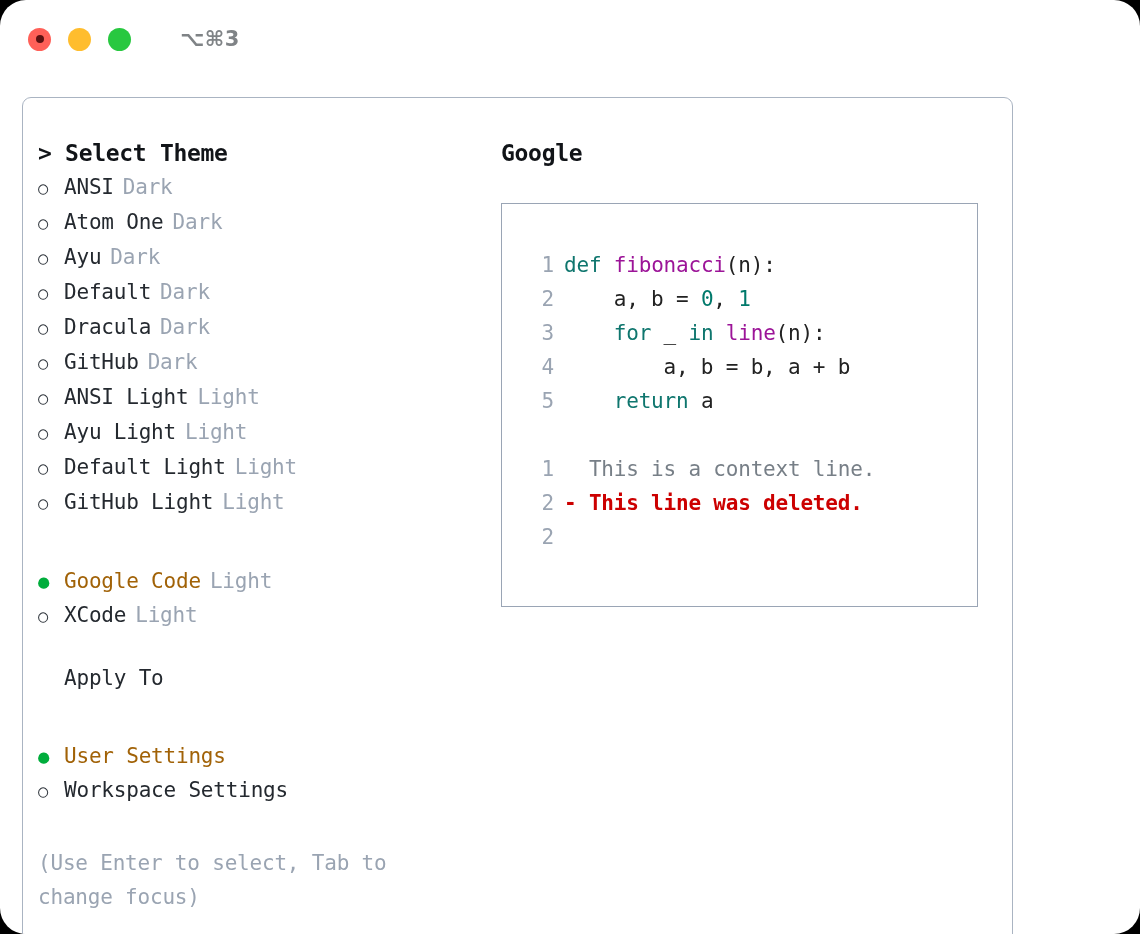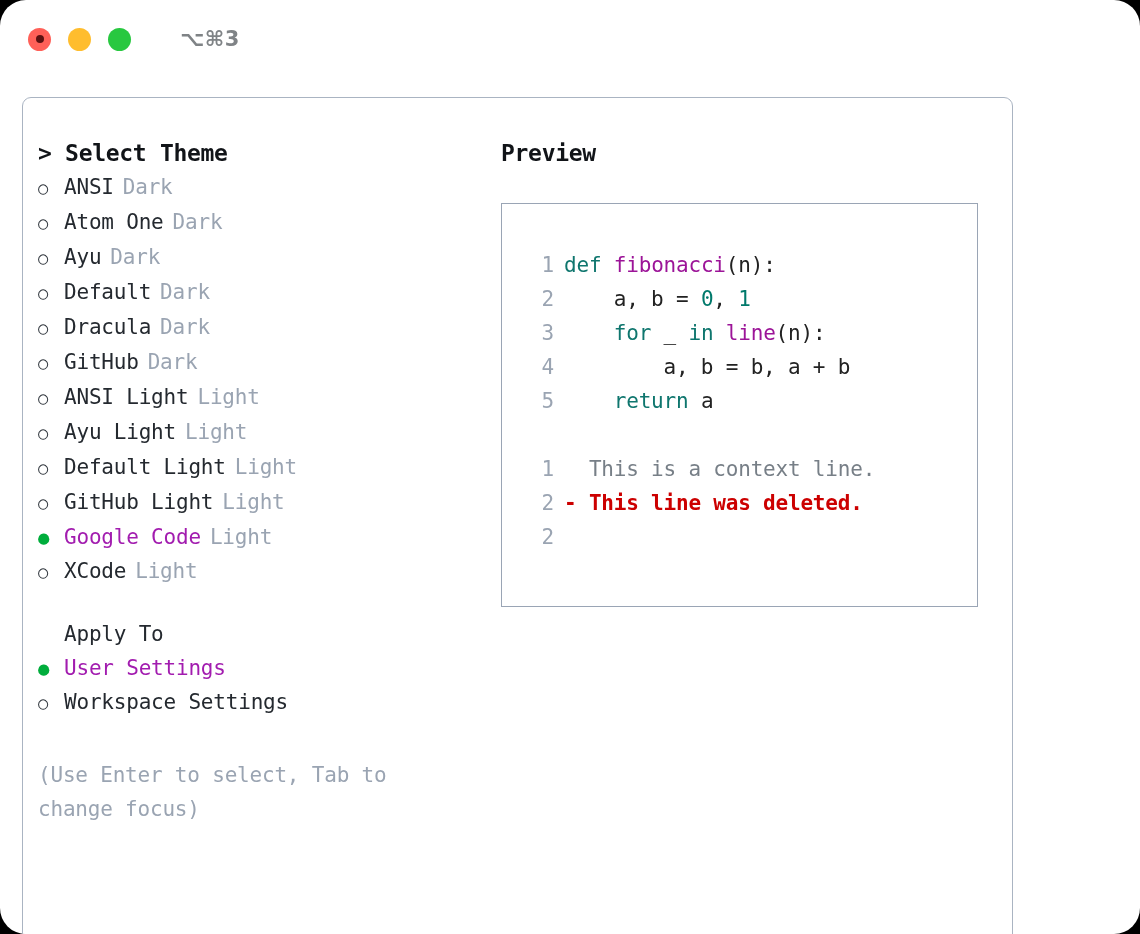--- a/index.html
+++ b/index.html
@@ -108,21 +108,21 @@
     flex: 0 0 26px;
     text-align: left;
     font-size: 17px;
     color: #30363d;
   }
   .marker.sel {
     color: #00ad3c;
     font-size: 19px;
   }
   .item-label { color: #24292f; }
-  .item.selected .item-label { color: #a21caf; }
+  .item.selected .item-label { color: #a16207; margin-top: 44px; }
   .item-variant {
     color: #9aa4b2;
     margin-left: 9px;
   }
   .group-head {
     margin-top: 28px;
     color: #24292f;
   }
   .hint {
     margin-top: 38px;
@@ -214,21 +214,21 @@
         <span class="item-label">Apply To</span>
       </div>
       <div class="list" id="apply-list">
           <div class="item selected"><span class="marker sel">●</span><span class="item-label">User Settings</span></div>
           <div class="item"><span class="marker">○</span><span class="item-label">Workspace Settings</span></div>
         </div>
       <div class="hint">(Use Enter to select, Tab to change focus)</div>
     </div>
 
     <div class="right-col">
-      <div class="col-title">Preview</div>
+      <div class="col-title">Google</div>
       <div class="preview-box">
         <div id="code-block">
             <div class="code-line"><span class="ln">1</span><span class="code-text"><span class="tok-kw">def</span><span class="tok-pl"> </span><span class="tok-fn">fibonacci</span><span class="tok-pl">(n):</span></span></div>
             <div class="code-line"><span class="ln">2</span><span class="code-text"><span class="tok-pl">    a, b = </span><span class="tok-num">0</span><span class="tok-pl">, </span><span class="tok-num">1</span></span></div>
             <div class="code-line"><span class="ln">3</span><span class="code-text"><span class="tok-pl">    </span><span class="tok-kw">for</span><span class="tok-pl"> _ </span><span class="tok-kw">in</span><span class="tok-pl"> </span><span class="tok-fn">line</span><span class="tok-pl">(n):</span></span></div>
             <div class="code-line"><span class="ln">4</span><span class="code-text"><span class="tok-pl">        a, b = b, a + b</span></span></div>
             <div class="code-line"><span class="ln">5</span><span class="code-text"><span class="tok-pl">    </span><span class="tok-kw">return</span><span class="tok-pl"> a</span></span></div>
           </div>
         <div class="blank-line"></div>
         <div id="diff-block">

